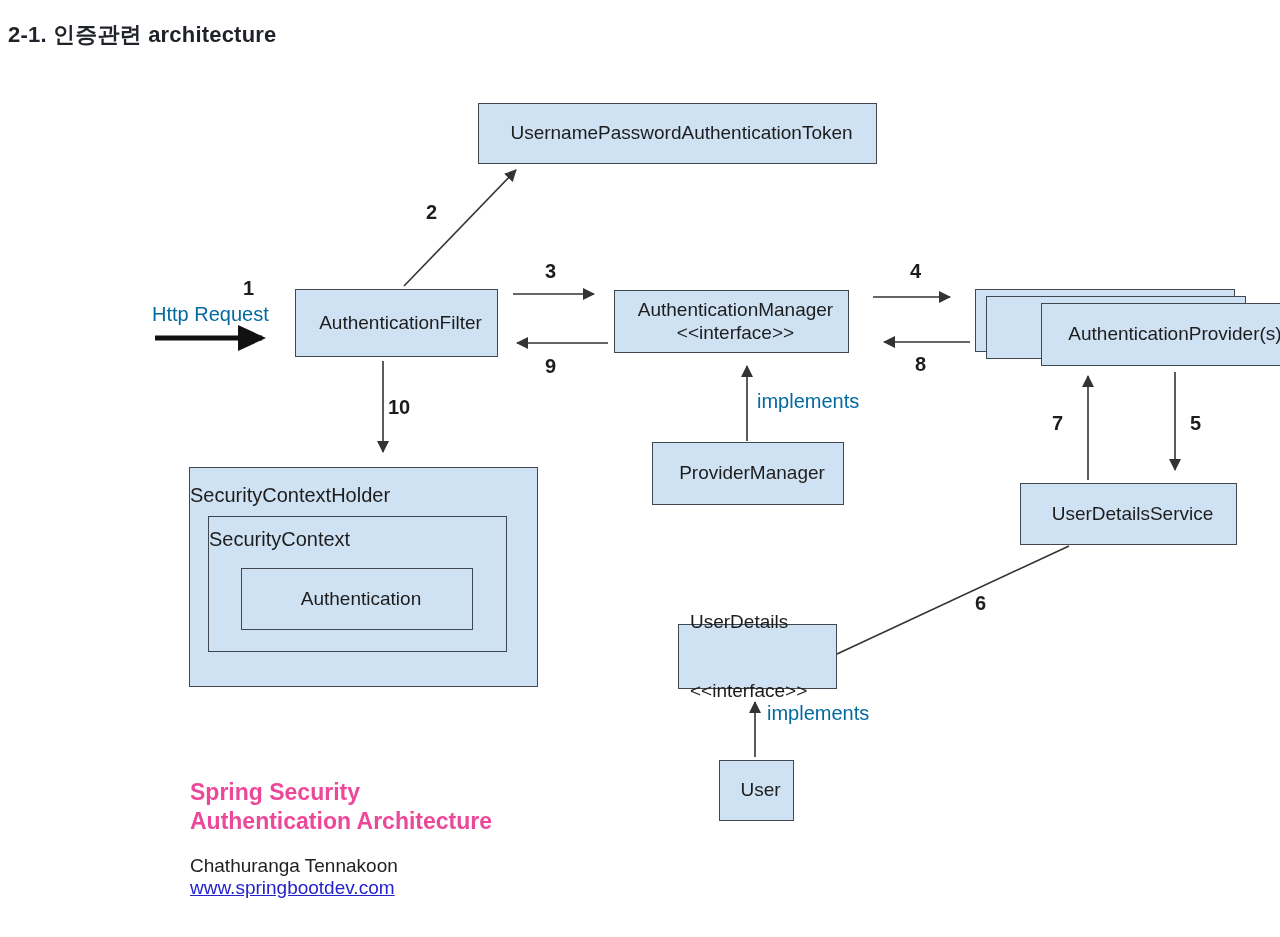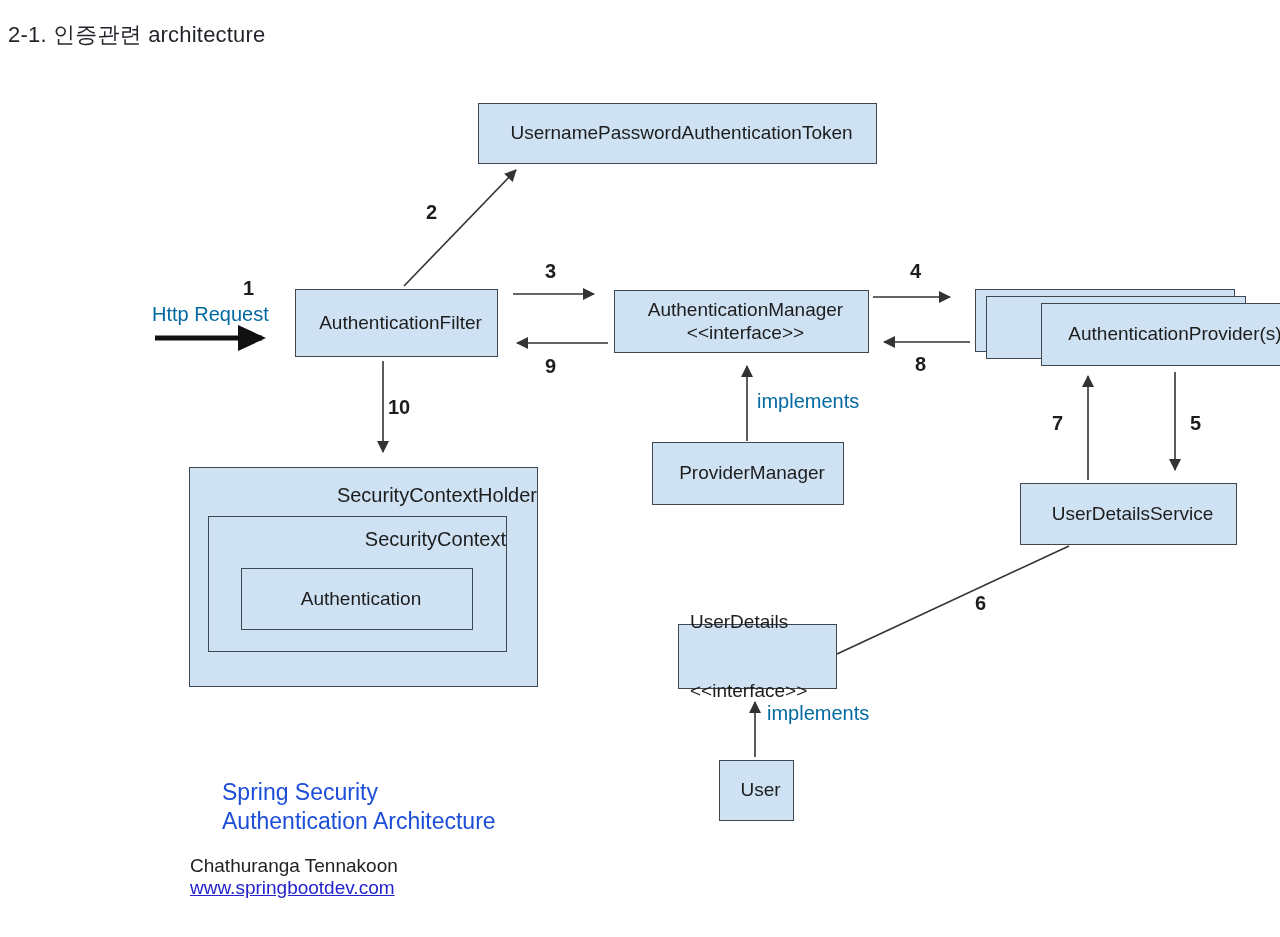--- a/index.html
+++ b/index.html
@@ -6,42 +6,42 @@
     --box-fill:#cfe2f3;
     --box-border:#3f4750;
     --line:#333333;
     --link:#2222cc;
     --ink:#1f2329;
   }
   *{margin:0;padding:0;box-sizing:border-box;}
   html,body{background:#ffffff;}
   body{font-family:"Liberation Sans","DejaVu Sans",sans-serif;color:var(--ink);}
   .page{position:relative;width:1280px;height:937px;background:#ffffff;overflow:hidden;}
-  .heading{position:absolute;left:8px;top:20px;font-size:22px;font-weight:normal;letter-spacing:.2px;}
+  .heading{position:absolute;left:8px;top:20px;font-size:22px;font-weight:bold;letter-spacing:.2px;}
   svg.wires{position:absolute;left:0;top:0;width:1280px;height:937px;}
   .box{
     position:absolute;
     background:var(--box-fill);
     border:1.4px solid var(--box-border);
     display:flex;align-items:center;justify-content:center;
     font-size:19px;line-height:1.18;color:#1d1d1d;text-align:center;padding-left:8px;
   }
   .box.stack-back{z-index:1;}
   .box.stack-mid{z-index:2;}
   .box.stack-front{z-index:3;margin-left:44px;}
   .box.two-line{flex-direction:column;}
   .box.left-align{justify-content:flex-start;text-align:left;padding-left:11px;align-items:flex-start;flex-direction:column;justify-content:center;gap:47px;}
   .container-box{
     position:absolute;background:var(--box-fill);border:1.4px solid var(--box-border);
   }
-  .container-label{position:absolute;left:0;right:0;text-align:right;font-size:20px;color:#1d1d1d;}
+  .container-label{position:absolute;left:0;right:0;text-align:left;font-size:20px;color:#1d1d1d;}
   .num{position:absolute;font-size:20px;font-weight:bold;color:#1d1d1d;}
   .flowlabel{position:absolute;font-size:20px;color:#0369a1;}
   .footer{position:absolute;left:190px;top:778px;}
-  .footer .title{font-size:23px;font-weight:normal;line-height:1.28;color:#1d4ed8;margin-left:32px;}
+  .footer .title{font-size:23px;font-weight:bold;line-height:1.28;color:#ec4899;}
   .footer .author{margin-top:18px;font-size:19px;color:#222;}
   .footer a{font-size:19px;color:var(--link);text-decoration:underline;}
 </style>
 </head>
 <body>
 
 <div class="page">
 
   <div class="heading">2-1. 인증관련 architecture</div>
 
@@ -65,21 +65,21 @@
     <line x1="1088" y1="480" x2="1088" y2="376" stroke="#333333" stroke-width="1.6" marker-end="url(#mthin)"></line>
     <line x1="1175" y1="372" x2="1175" y2="470" stroke="#333333" stroke-width="1.6" marker-end="url(#mthin)"></line>
     <line x1="837" y1="654" x2="1069" y2="546" stroke="#333333" stroke-width="1.6"></line>
     <line x1="755" y1="757" x2="755" y2="702" stroke="#333333" stroke-width="1.6" marker-end="url(#mthin)"></line>
   </svg>
 
   <div class="box" style="left:478px;top:103px;width:399px;height:61px;">UsernamePasswordAuthenticationToken</div>
 
   <div class="box" style="left:295px;top:289px;width:203px;height:68px;">AuthenticationFilter</div>
 
-  <div class="box two-line" style="left:614px;top:290px;width:255px;height:63px;">
+  <div class="box two-line" style="left:614px;top:290px;width:235px;height:63px;">
     <span>AuthenticationManager</span>
     <span>&lt;&lt;interface&gt;&gt;</span>
   </div>
 
   <div class="box stack-back" style="left:975px;top:289px;width:260px;height:63px;"></div>
   <div class="box stack-mid" style="left:986px;top:296px;width:260px;height:63px;"></div>
   <div class="box stack-front" style="left:997px;top:303px;width:260px;height:63px;">AuthenticationProvider(s)</div>
 
   <div class="box" style="left:652px;top:442px;width:192px;height:63px;">ProviderManager</div>
 

